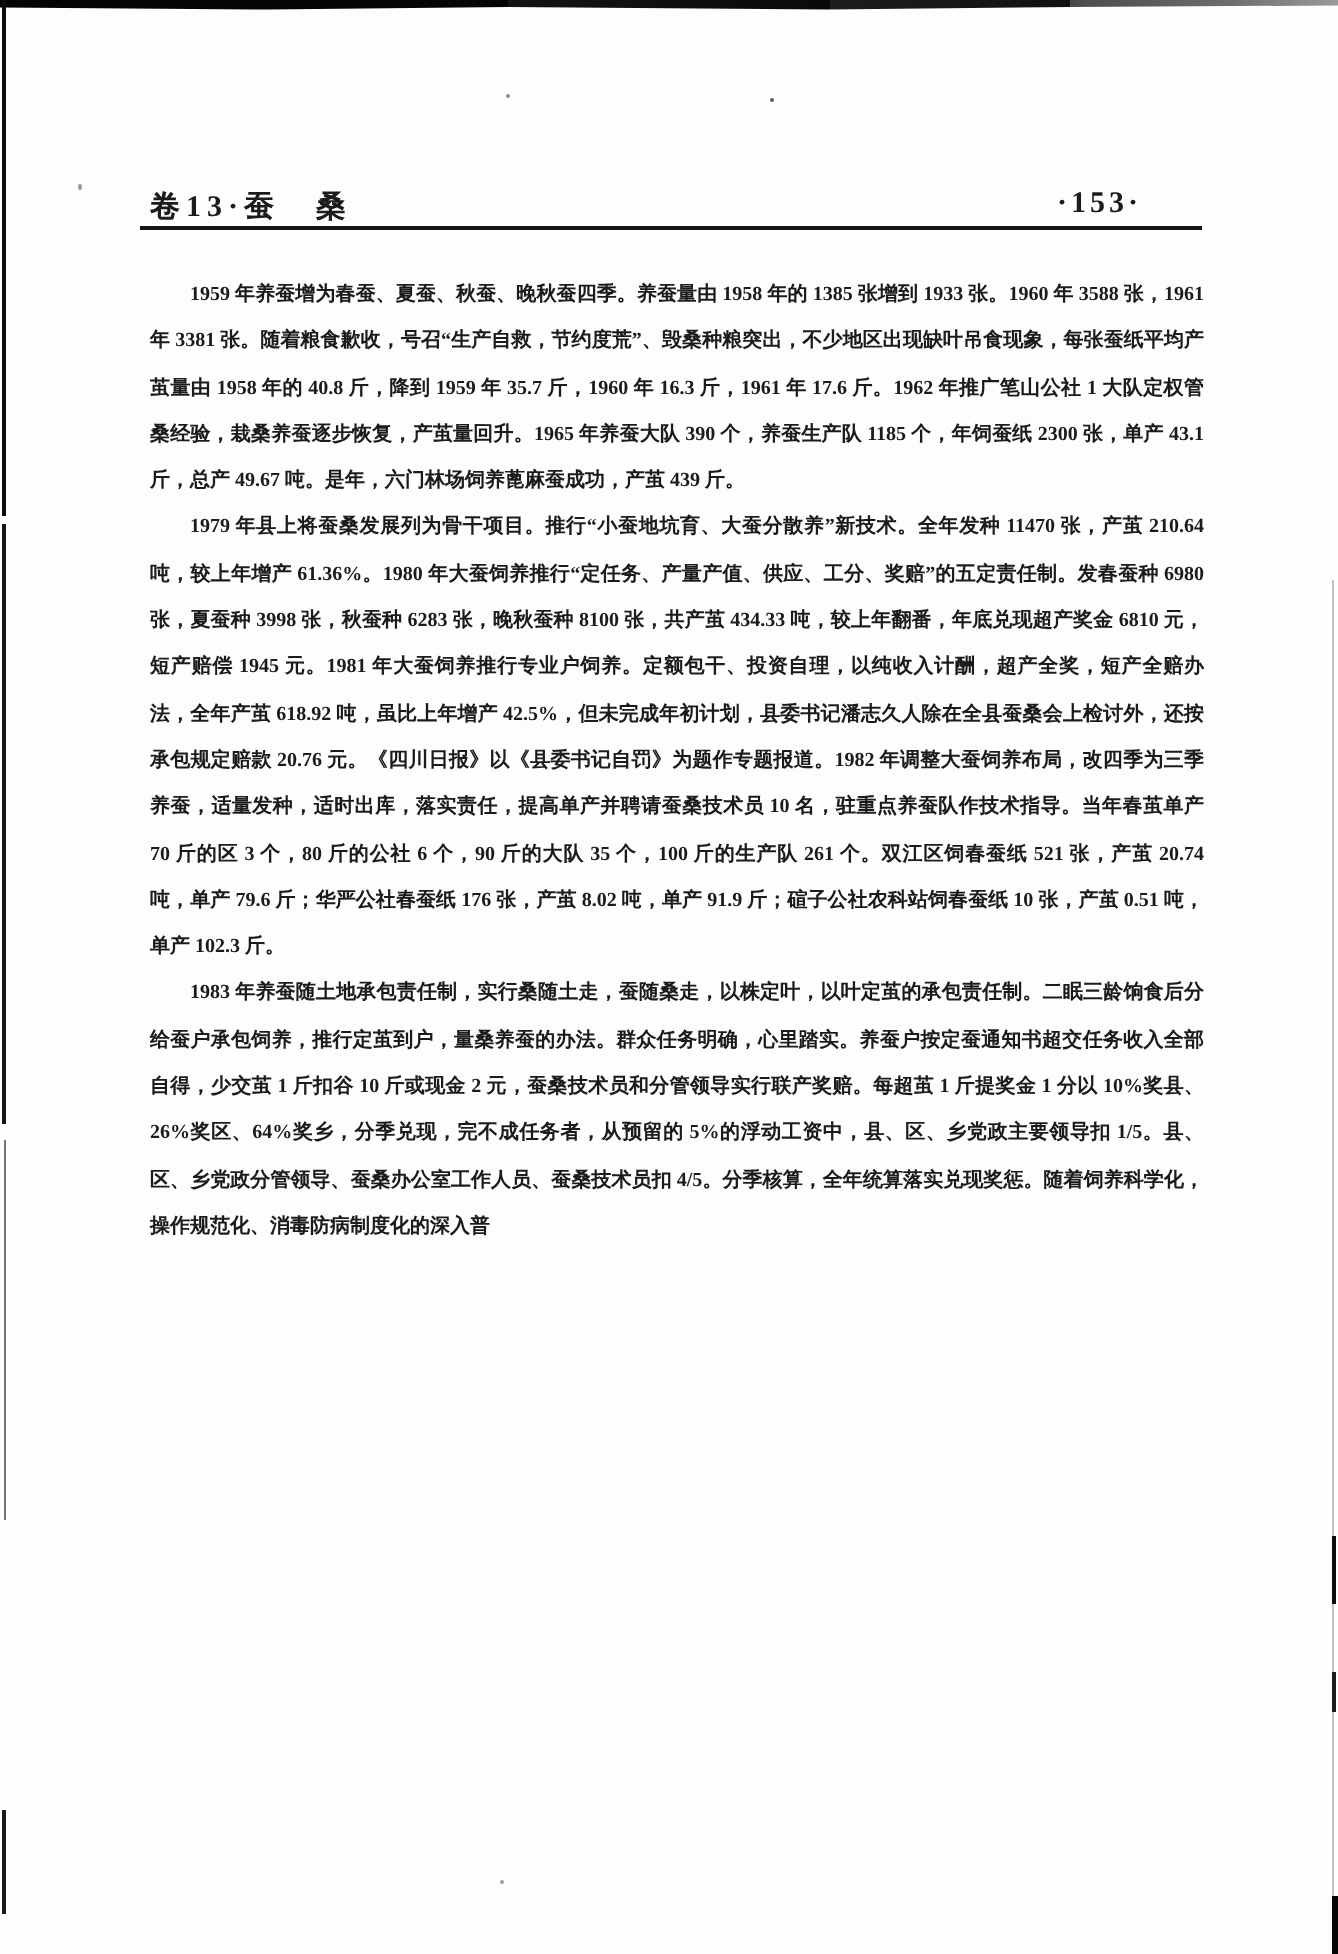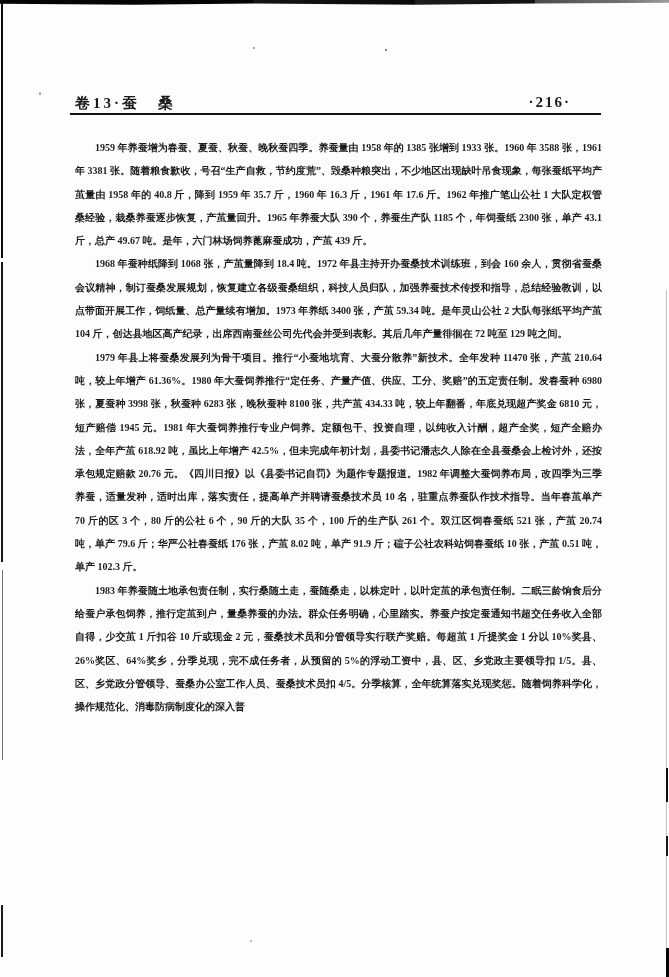--- a/index.html
+++ b/index.html
@@ -72,24 +72,23 @@
   <div class="edge-right-a"></div>
   <div class="edge-right-b"></div>
   <div class="edge-right-c"></div>
   <div class="speck-a"></div>
   <div class="speck-b"></div>
   <div class="speck-c"></div>
   <div class="speck-d"></div>
 
   <div class="running-head">
     <span class="running-title">卷13·蚕　桑</span>
-    <span class="page-num">·216·</span>
+    <span class="page-num">·153·</span>
   </div>
   <div class="head-rule"></div>
 
   <div class="body-text">
     <p>1959 年养蚕增为春蚕、夏蚕、秋蚕、晚秋蚕四季。养蚕量由 1958 年的 1385 张增到 1933 张。1960 年 3588 张，1961 年 3381 张。随着粮食歉收，号召“生产自救，节约度荒”、毁桑种粮突出，不少地区出现缺叶吊食现象，每张蚕纸平均产茧量由 1958 年的 40.8 斤，降到 1959 年 35.7 斤，1960 年 16.3 斤，1961 年 17.6 斤。1962 年推广笔山公社 1 大队定权管桑经验，栽桑养蚕逐步恢复，产茧量回升。1965 年养蚕大队 390 个，养蚕生产队 1185 个，年饲蚕纸 2300 张，单产 43.1 斤，总产 49.67 吨。是年，六门林场饲养蓖麻蚕成功，产茧 439 斤。</p>
-    <p>1968 年蚕种纸降到 1068 张，产茧量降到 18.4 吨。1972 年县主持开办蚕桑技术训练班，到会 160 余人，贯彻省蚕桑会议精神，制订蚕桑发展规划，恢复建立各级蚕桑组织，科技人员归队，加强养蚕技术传授和指导，总结经验教训，以点带面开展工作，饲纸量、总产量续有增加。1973 年养纸 3400 张，产茧 59.34 吨。是年灵山公社 2 大队每张纸平均产茧 104 斤，创达县地区高产纪录，出席西南蚕丝公司先代会并受到表彰。其后几年产量徘徊在 72 吨至 129 吨之间。</p>
     <p>1979 年县上将蚕桑发展列为骨干项目。推行“小蚕地坑育、大蚕分散养”新技术。全年发种 11470 张，产茧 210.64 吨，较上年增产 61.36%。1980 年大蚕饲养推行“定任务、产量产值、供应、工分、奖赔”的五定责任制。发春蚕种 6980 张，夏蚕种 3998 张，秋蚕种 6283 张，晚秋蚕种 8100 张，共产茧 434.33 吨，较上年翻番，年底兑现超产奖金 6810 元，短产赔偿 1945 元。1981 年大蚕饲养推行专业户饲养。定额包干、投资自理，以纯收入计酬，超产全奖，短产全赔办法，全年产茧 618.92 吨，虽比上年增产 42.5%，但未完成年初计划，县委书记潘志久人除在全县蚕桑会上检讨外，还按承包规定赔款 20.76 元。《四川日报》以《县委书记自罚》为题作专题报道。1982 年调整大蚕饲养布局，改四季为三季养蚕，适量发种，适时出库，落实责任，提高单产并聘请蚕桑技术员 10 名，驻重点养蚕队作技术指导。当年春茧单产 70 斤的区 3 个，80 斤的公社 6 个，90 斤的大队 35 个，100 斤的生产队 261 个。双江区饲春蚕纸 521 张，产茧 20.74 吨，单产 79.6 斤；华严公社春蚕纸 176 张，产茧 8.02 吨，单产 91.9 斤；碹子公社农科站饲春蚕纸 10 张，产茧 0.51 吨，单产 102.3 斤。</p>
     <p>1983 年养蚕随土地承包责任制，实行桑随土走，蚕随桑走，以株定叶，以叶定茧的承包责任制。二眠三龄饷食后分给蚕户承包饲养，推行定茧到户，量桑养蚕的办法。群众任务明确，心里踏实。养蚕户按定蚕通知书超交任务收入全部自得，少交茧 1 斤扣谷 10 斤或现金 2 元，蚕桑技术员和分管领导实行联产奖赔。每超茧 1 斤提奖金 1 分以 10%奖县、26%奖区、64%奖乡，分季兑现，完不成任务者，从预留的 5%的浮动工资中，县、区、乡党政主要领导扣 1/5。县、区、乡党政分管领导、蚕桑办公室工作人员、蚕桑技术员扣 4/5。分季核算，全年统算落实兑现奖惩。随着饲养科学化，操作规范化、消毒防病制度化的深入普</p>
   </div>
 
 </div>
 
 </body></html>

